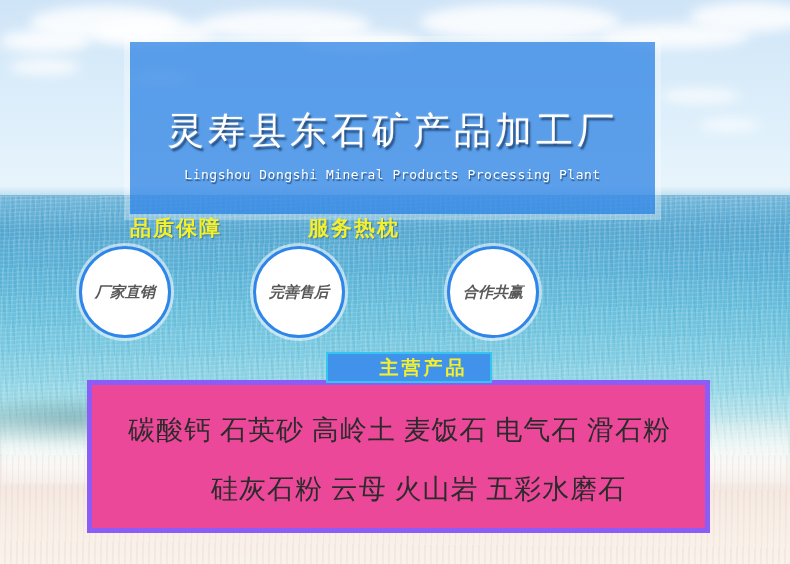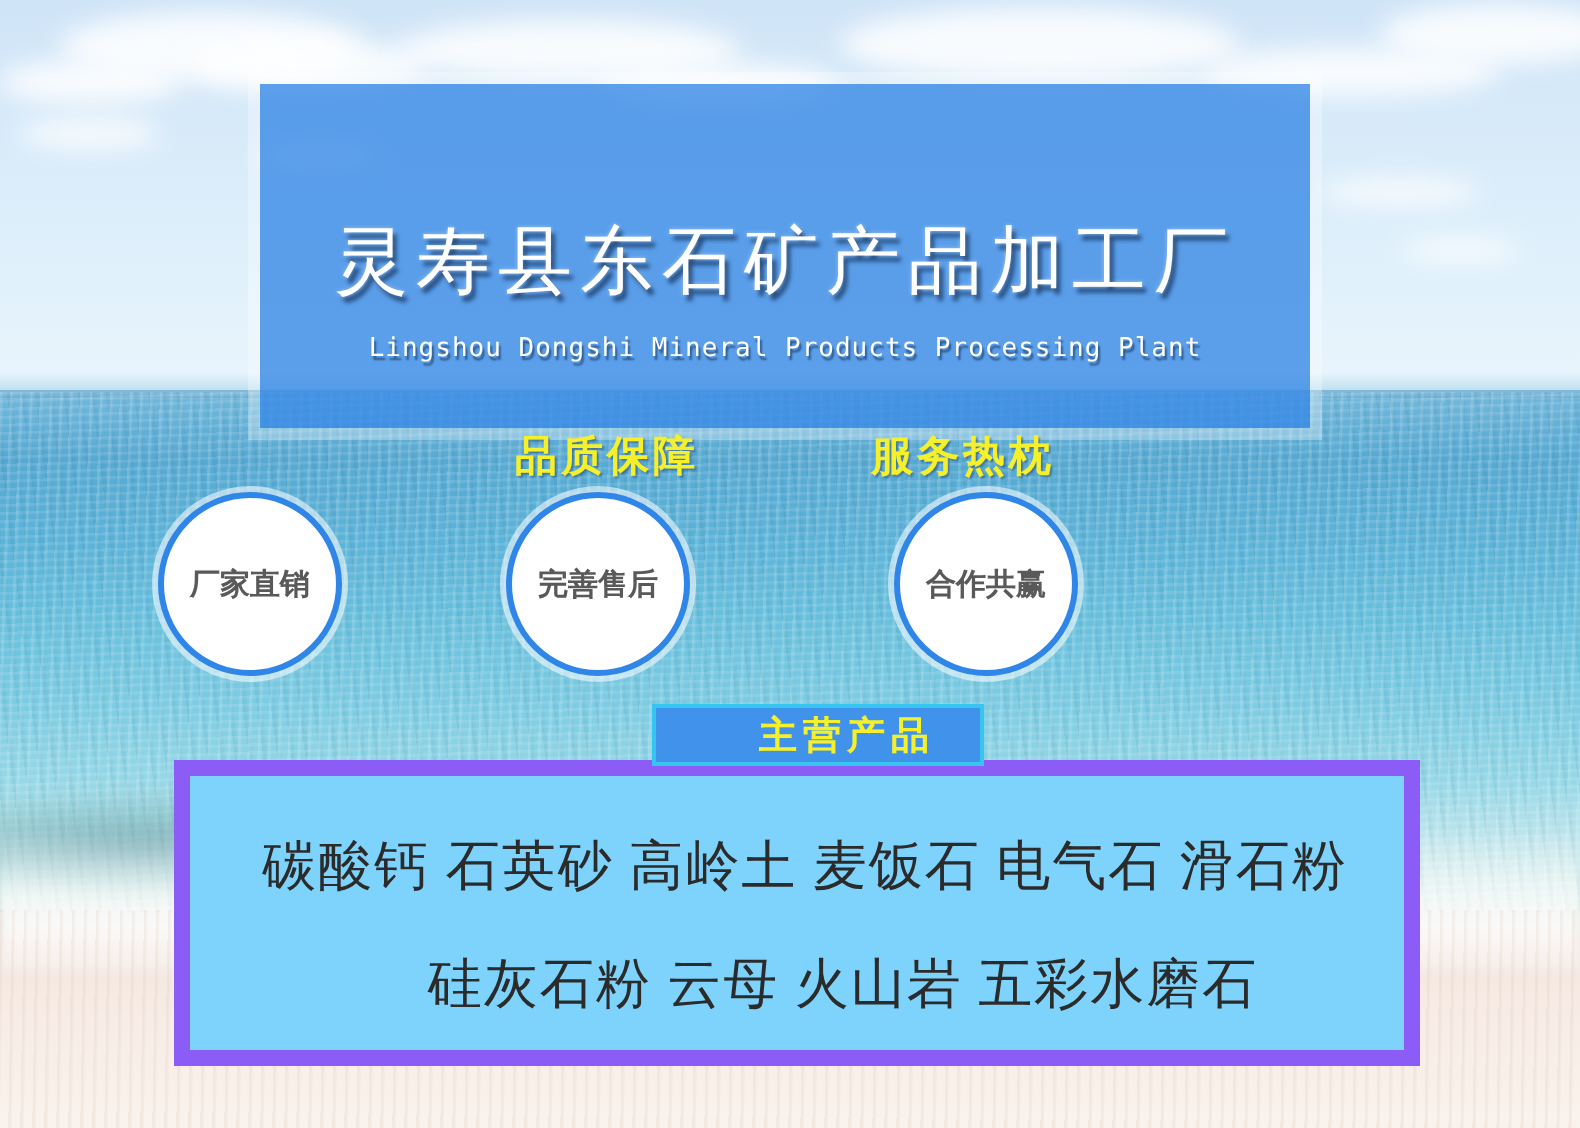--- a/index.html
+++ b/index.html
@@ -92,21 +92,21 @@
     text-align:center;
     font-family:"DejaVu Sans Mono","Liberation Mono",monospace;
     font-size:13px;
     letter-spacing:.5px;
     color:#ffffff;
     text-shadow:1px 2px 1px rgba(20,50,90,.65);
     white-space:nowrap;
   }
   #slogan-row {
     position:absolute; left:0; top:172px; width:525px;
-    display:flex; justify-content:center; gap:86px;
+    display:flex; gap:86px;
   }
   .slogan {
     font-family:"DejaVu Sans","Liberation Sans",sans-serif;
     font-weight:bold;
     font-size:21px;
     letter-spacing:2px;
     color:#f5f02a;
     text-shadow:1px 1px 1px rgba(30,70,120,.5);
     white-space:nowrap;
   }
@@ -122,20 +122,21 @@
     box-shadow:0 0 0 3px rgba(255,255,255,.55);
     display:flex; align-items:center; justify-content:center;
   }
   .feature-label {
     font-family:"DejaVu Sans","Liberation Sans",sans-serif;
     font-size:15px;
     font-weight:bold;
     color:#595959;
     letter-spacing:0px;
     white-space:nowrap;
+    font-style:italic;
   }
   #fc0 { left:79px; }
   #fc1 { left:253px; }
   #fc2 { left:447px; }
   #fc3 { left:621px; }
 
   
   #products-tab {
     position:absolute; left:326px; top:352px;
     width:166px; height:31px;
@@ -149,22 +150,22 @@
     font-family:"DejaVu Sans","Liberation Sans",sans-serif;
     font-weight:bold;
     font-size:19px;
     letter-spacing:3px;
     color:#f5f02a;
     white-space:nowrap;
   }
   #products-box {
     position:absolute; left:87px; top:380px;
     width:623px; height:153px;
-    background:#7dd3fc;
-    border:8px solid #8b5cf6;
+    background:#ec4899;
+    border:5px solid #8b5cf6;
     z-index:2;
   }
   .product-row {
     position:absolute; left:0; width:615px;
     text-align:center;
     font-family:"Liberation Serif","DejaVu Serif",serif;
     font-size:27px;
     color:#2b2b2b;
     white-space:nowrap;
   }

